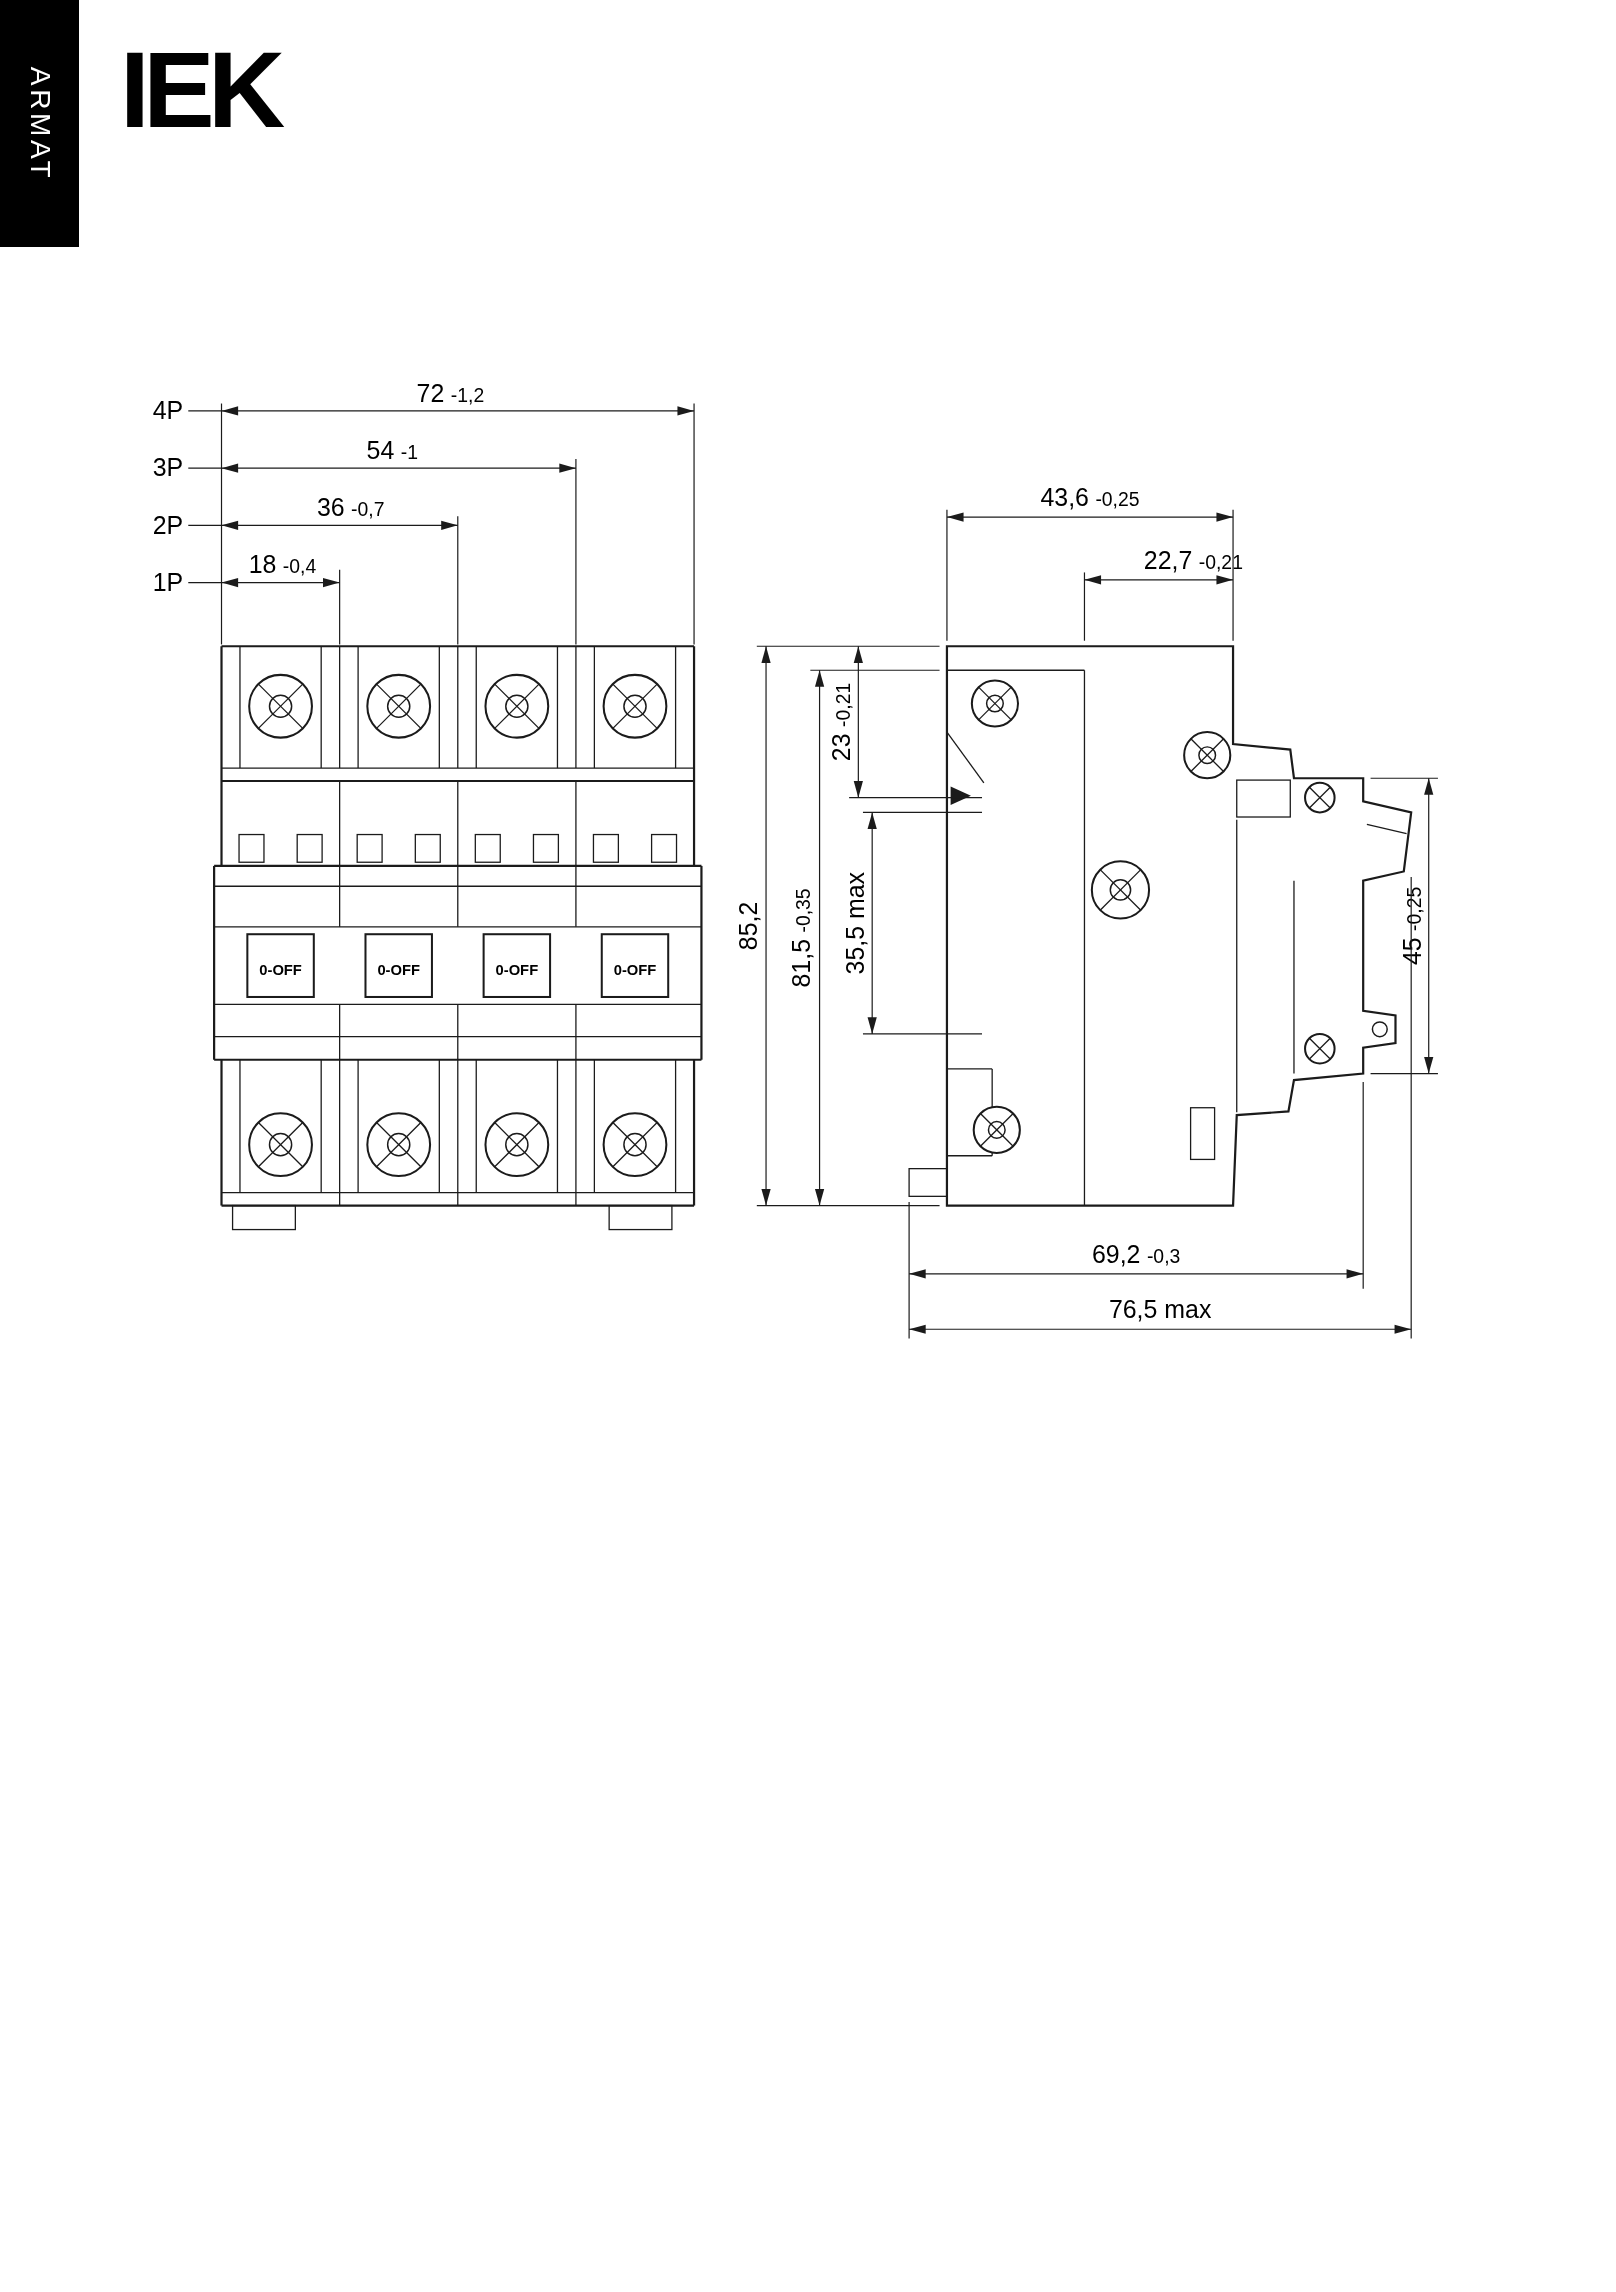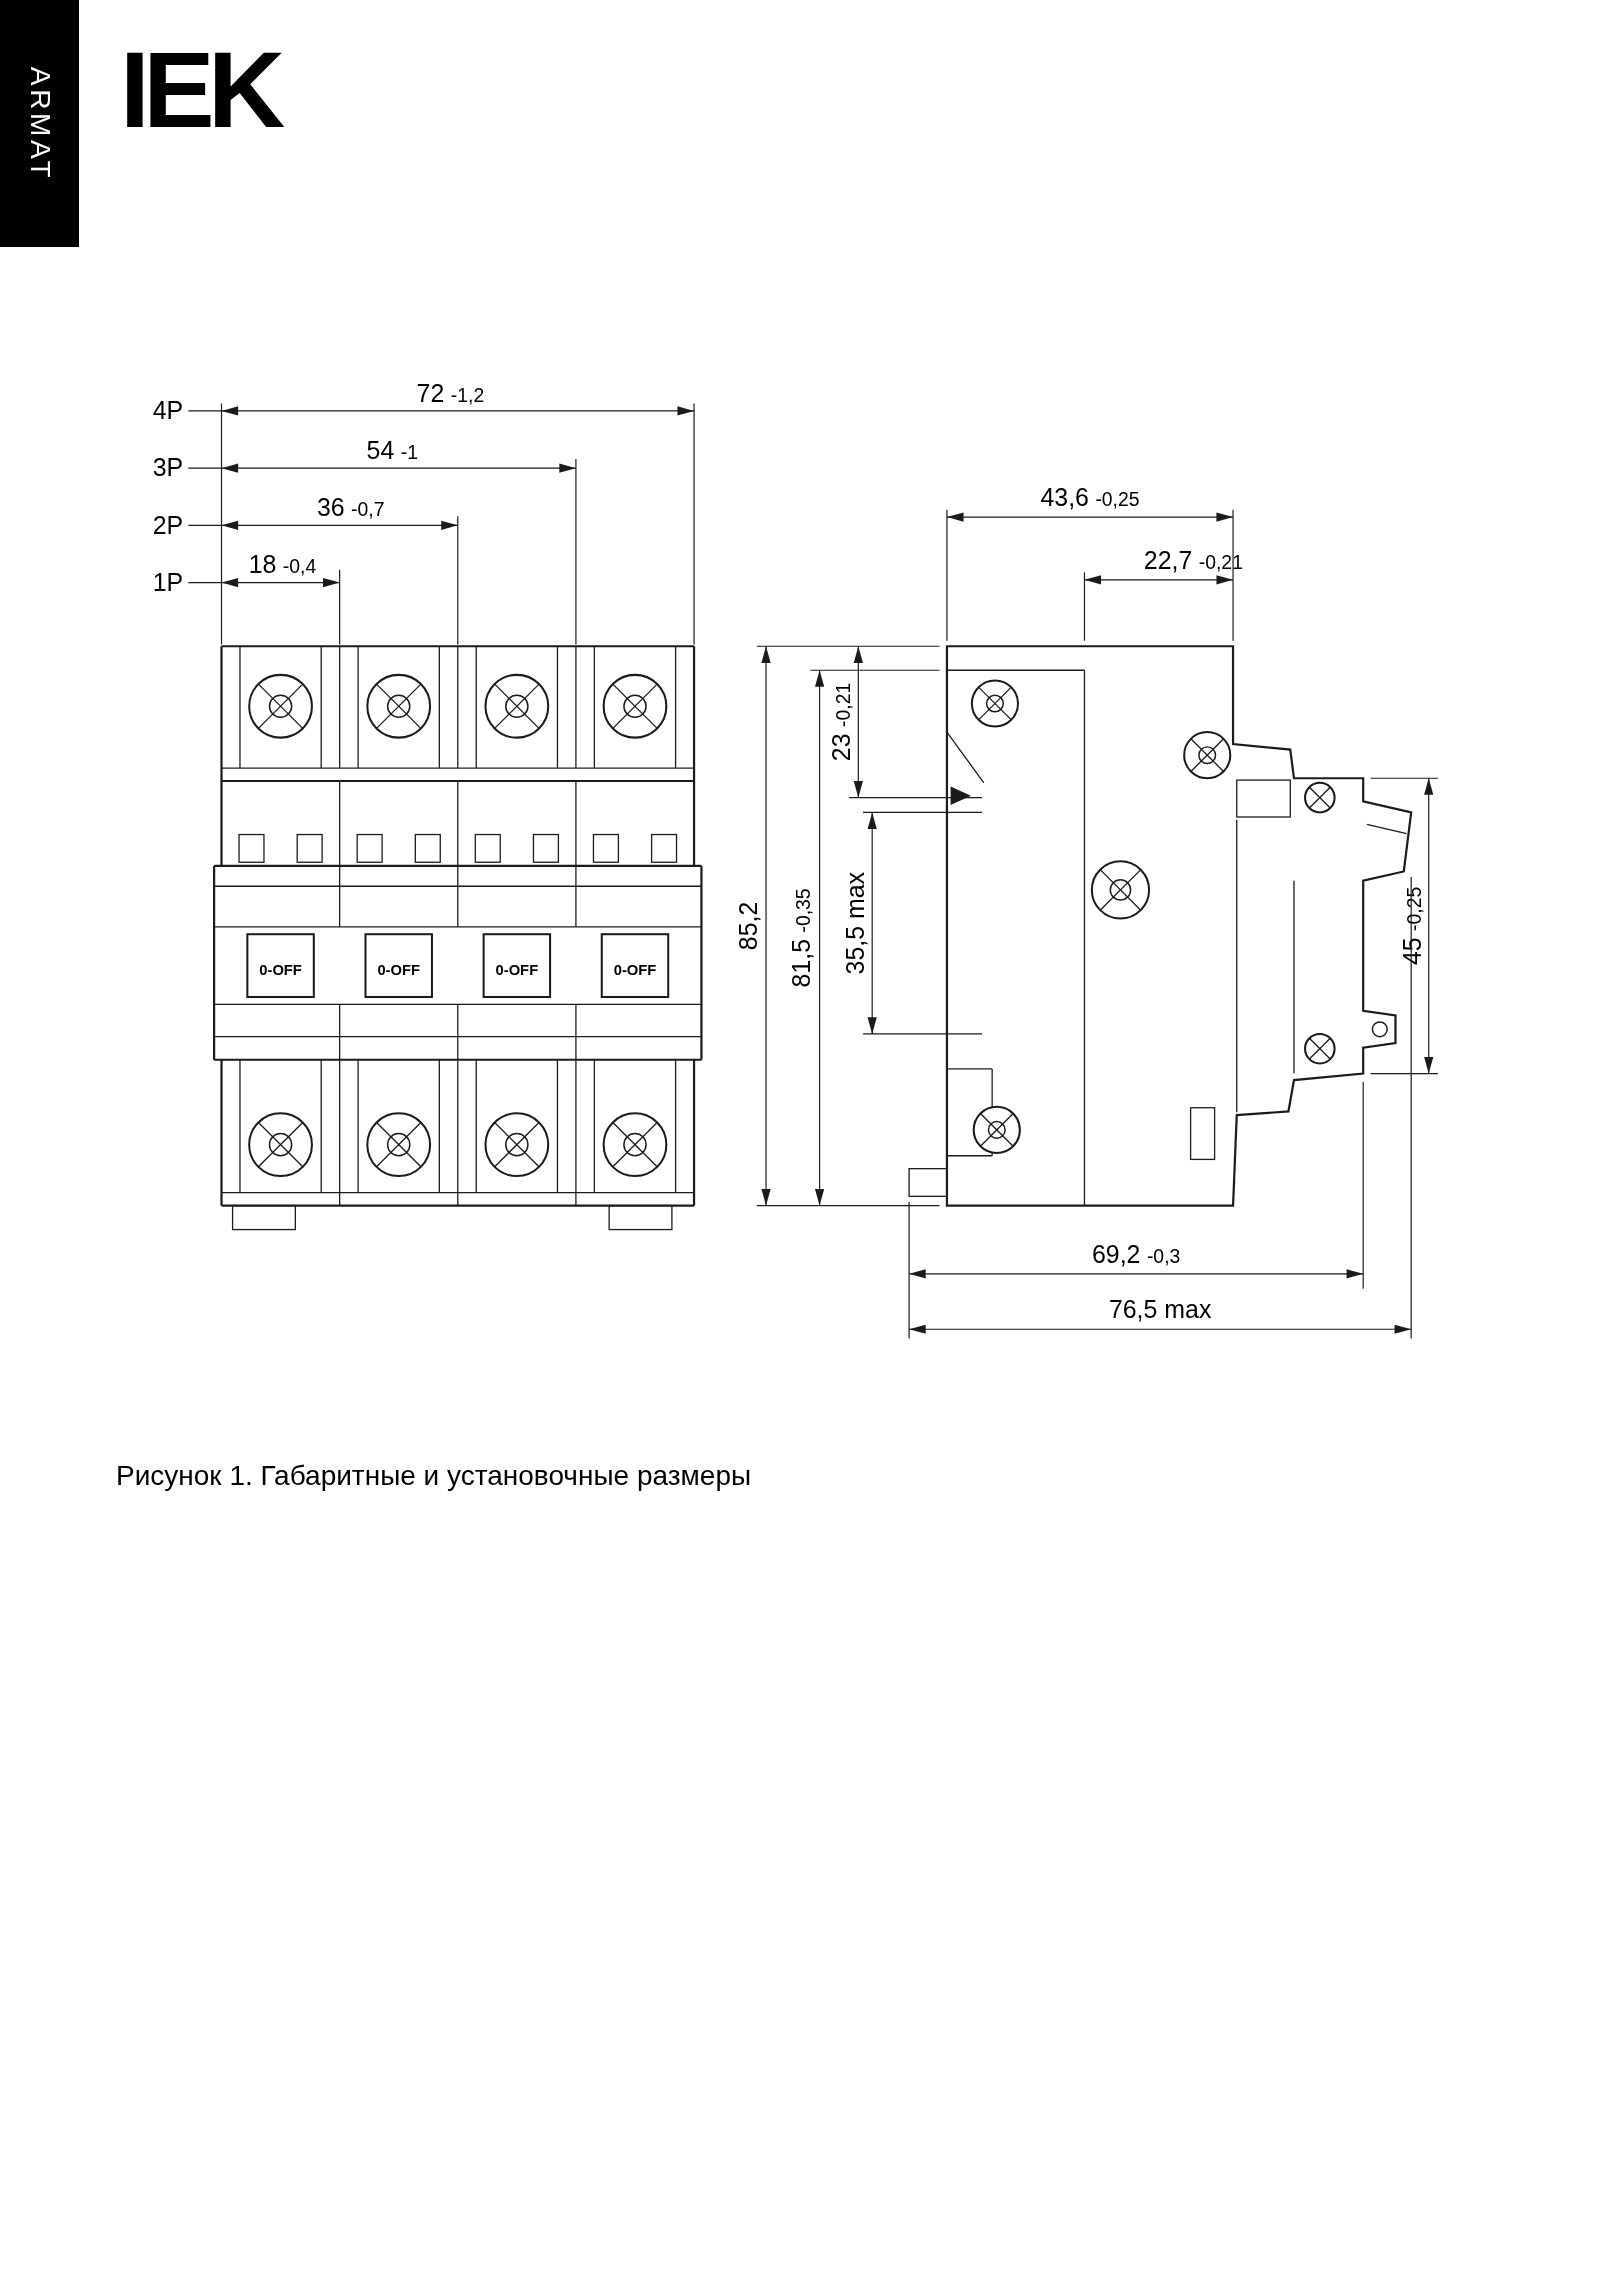--- a/index.html
+++ b/index.html
@@ -314,16 +314,15 @@
 
         <g>
           <line class="dim" x1="1529" y1="950" x2="1529" y2="1450"></line>
           <line class="dim" x1="985" y1="1440" x2="1529" y2="1440" marker-start="url(#arw)" marker-end="url(#arw)"></line>
           <text class="dim-text" x="1257" y="1428" text-anchor="middle"><tspan>76,5 max</tspan><tspan class="tol" dx="7"></tspan></text>
         </g>
       </g>
     </g>
   </svg>
 
-  <div class="caption">Рисунок 1. Габаритные и установочные размеры</div>
 
 </div>
 
 
 </body></html>

